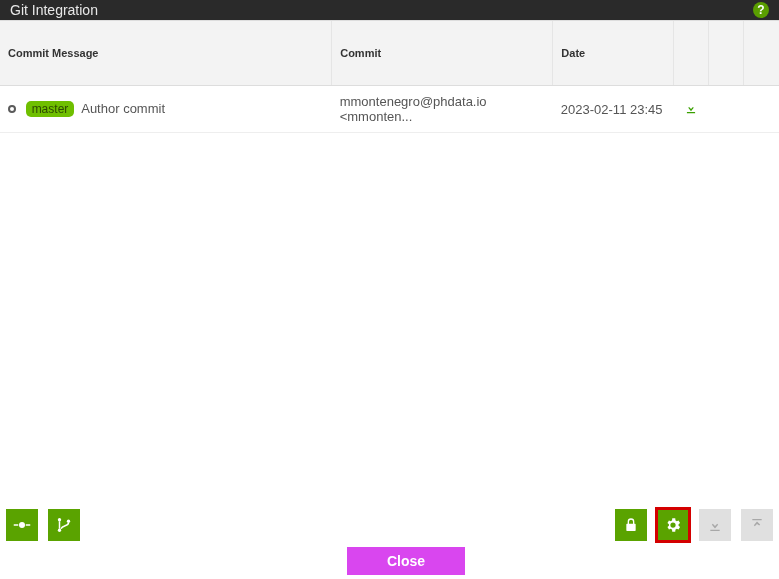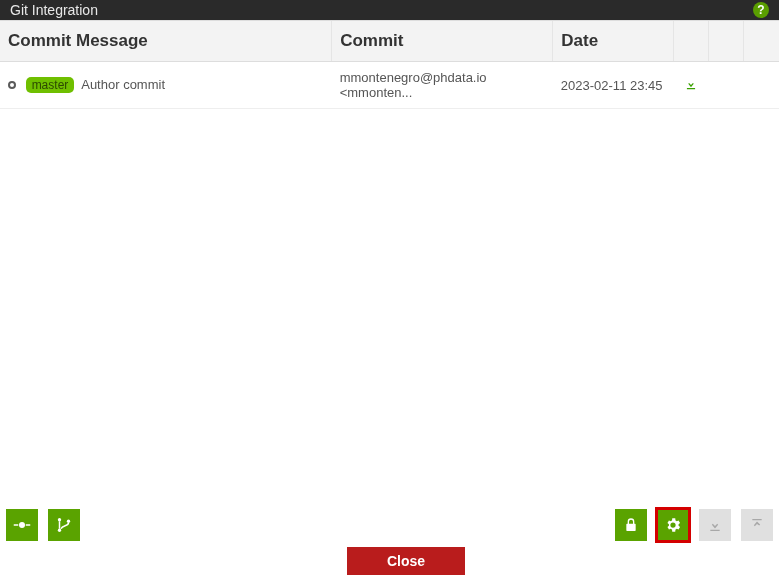--- a/index.html
+++ b/index.html
@@ -28,23 +28,23 @@
     color: #fff; font-weight: bold; font-size: 12px;
     display: flex; align-items: center; justify-content: center;
     cursor: pointer;
   }
   .table-wrap { border-top: 1px solid #ddd; }
   table { width: 100%; border-collapse: collapse; }
   thead th {
     background: #f3f3f3;
     text-align: left;
     font-weight: 600;
-    font-size: 17px;
+    font-size: 11px;
     color: #333;
-    padding: 10px 8px;
+    padding: 26px 8px;
     border-bottom: 1px solid #ddd;
     border-right: 1px solid #e5e5e5;
   }
   thead th:last-child { border-right: none; }
   tbody td {
     padding: 8px 8px;
     border-bottom: 1px solid #eee;
     font-size: 13px;
     color: #555;
     vertical-align: middle;
@@ -99,21 +99,21 @@
   .tb-highlight {
     outline: 3px solid #d40000;
     outline-offset: -1px;
   }
   .close-bar {
     position: absolute;
     bottom: 4px; left: 0; right: 0;
     display: flex; justify-content: center;
   }
   .close-btn {
-    background: #b91c1c;
+    background: #d946ef;
     color: #fff;
     border: none;
     padding: 6px 40px;
     font-size: 14px;
     font-weight: 600;
     cursor: pointer;
     margin-left: 33px;
   }
   svg { display: block; }
 </style>

